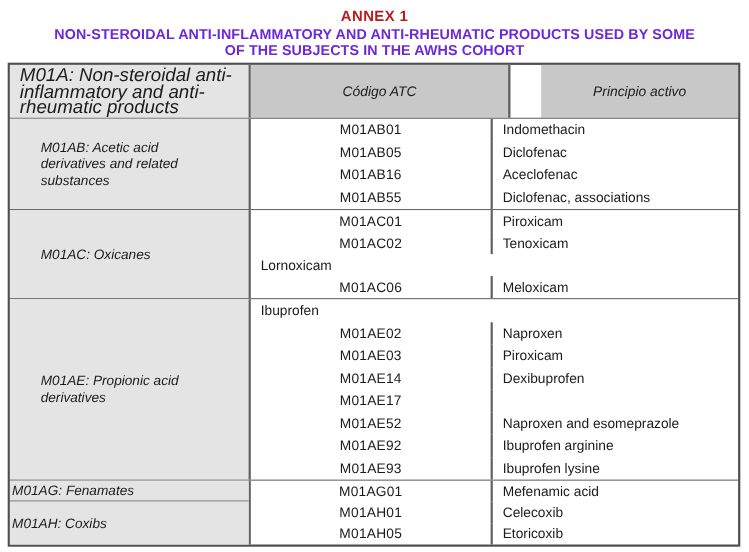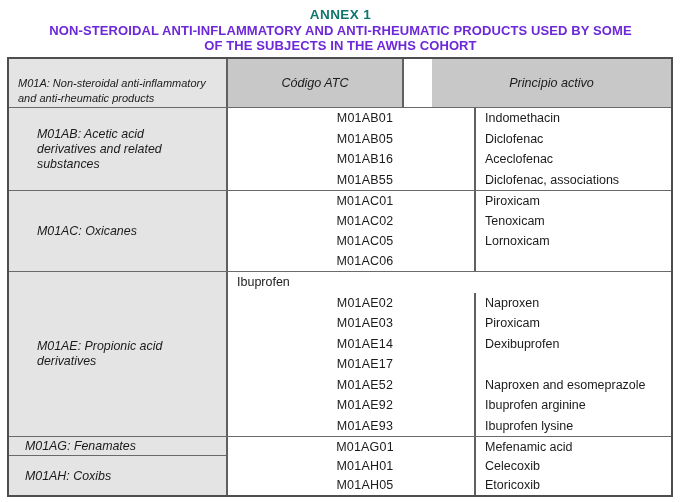--- a/index.html
+++ b/index.html
@@ -8,21 +8,21 @@
     width: 681px; height: 502px;
     font-family: "Liberation Sans", sans-serif;
     color: #1b1b1b;
     overflow: hidden;
   }
   .page { position: relative; width: 681px; height: 502px; background: #fff; }
 
   
   .titles { padding-top: 7px; text-align: center; }
   .title {
-    font-size: 13.5px; font-weight: bold; color: #0f766e;
+    font-size: 13.5px; font-weight: bold; color: #b91c1c;
     letter-spacing: 0.4px; line-height: 16px;
   }
   .subtitle {
     font-size: 13px; font-weight: bold; color: #6d28d9;
     letter-spacing: 0.1px; line-height: 15px;
   }
 
   
   .annex-table {
     position: absolute; left: 7px; top: 57px;
@@ -33,25 +33,25 @@
   }
 
   .grey  { background: #e4e4e4; }
   .greyd { background: #c8c8c8; }
 
   
   .header-row { display: flex; height: 48px; flex: none; }
   .hcell-left {
     width: 219px; flex: none;
     border-right: 2px solid #606060;
-    font-style: italic; font-size: 11px; line-height: 14.6px;
-    padding: 17px 9px 0 9px;
+    font-style: italic; font-size: 17px; line-height: 14.6px;
+    padding: 3px 9px 0 9px;
   }
   .hcell-mid {
-    width: 176px; flex: none;
+    width: 236px; flex: none;
     border-right: 2px solid #606060;
     display: flex; align-items: center; justify-content: center;
     font-style: italic; font-size: 12.6px;
   }
   .hcell-right {
     flex: 1;
     display: flex; align-items: center; justify-content: center;
     font-style: italic; font-size: 12.6px; margin-left: 28px;
   }
 
@@ -69,39 +69,39 @@
     padding: 0 28px;
     font-style: italic; font-size: 12.4px; line-height: 15px;
   }
 
   .rows { flex: 1; display: flex; flex-direction: column; }
   .row { flex: 1; display: flex; }
   .code-cell {
     width: 220px; flex: none;
     border-right: 2px solid #606060;
     display: flex; align-items: center; justify-content: center;
-    font-size: 12.5px; letter-spacing: 0.2px; margin-left: 28px;
+    font-size: 12.5px; letter-spacing: 0.2px;
   }
   .name-cell {
     flex: 1;
     display: flex; align-items: center;
     padding-left: 9px;
     font-size: 12.5px;
     text-align: center;
   }
 
   
   .final-labels {
     width: 219px; flex: none;
     border-right: 2px solid #606060;
     display: flex; flex-direction: column;
   }
   .flabel {
     display: flex; align-items: center;
-    padding: 0 16px;
+    padding: 0 2px;
     font-style: italic; font-size: 12.4px;
   }
   .flabel-top { height: 19px; flex: none; border-bottom: 1.5px solid #6a6a6a; }
   .flabel-bottom { flex: 1; }
 </style>
 </head>
 <body>
 
 <div class="page">
 
@@ -146,25 +146,25 @@
       <div class="rows">
         <div class="row">
           <div class="code-cell">M01AC01</div>
           <div class="name-cell">Piroxicam</div>
         </div>
         <div class="row">
           <div class="code-cell">M01AC02</div>
           <div class="name-cell">Tenoxicam</div>
         </div>
         <div class="row">
-          <div class="code-cell">M01AC05</div>
           <div class="name-cell">Lornoxicam</div>
         </div>
         <div class="row">
           <div class="code-cell">M01AC06</div>
+          <div class="name-cell">Meloxicam</div>
         </div>
       </div>
     </div>
 
     <div class="section sec-3">
       <div class="label-cell grey">M01AE: Propionic acid derivatives</div>
       <div class="rows">
         <div class="row">
           <div class="name-cell">Ibuprofen</div>
         </div>

